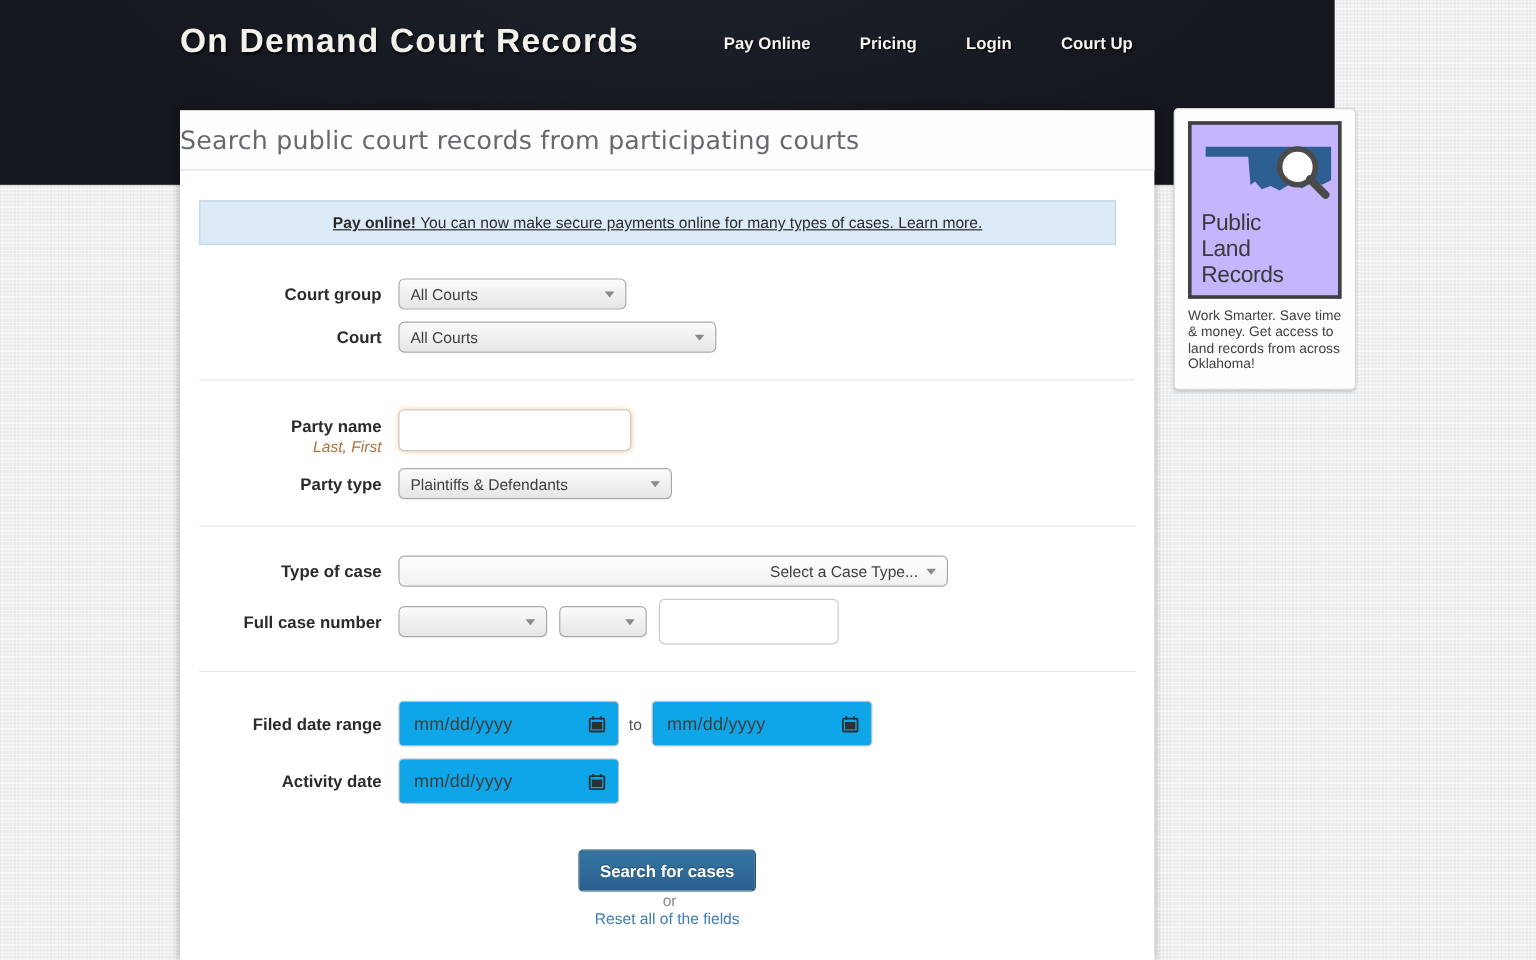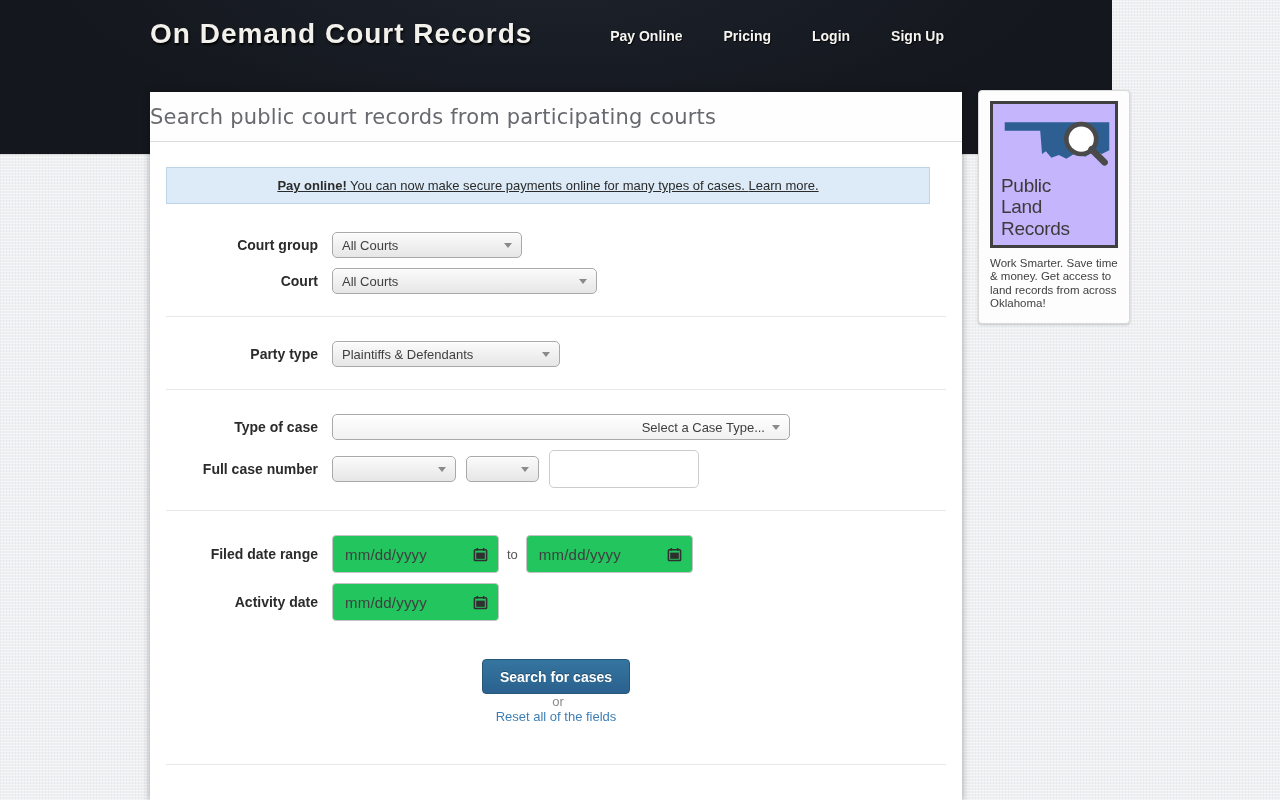--- a/index.html
+++ b/index.html
@@ -98,22 +98,22 @@
     padding:0 10px; outline:none;
   }
   .party-input {
     width:194px; height:35px; border-radius:4px;
     border:1px solid #e8973f; box-shadow:0 0 4px rgba(236,151,60,.45);
   }
   .fcn-input { width:150px; height:38px; border-radius:6px; }
 
   
   .date {
-    width:167px; height:38px; border:1px solid #c4c4c4; border-radius:4px;
-    background:#22c55e; display:flex; align-items:center;
+    width:184px; height:38px; border:1px solid #c4c4c4; border-radius:4px;
+    background:#0ea5e9; display:flex; align-items:center;
     padding:0 10px 0 12px; cursor:text;justify-content:flex-end;
   }
   .date .ph { font-size:15px; color:#3f3f3f; flex:1; letter-spacing:.2px; }
   .date svg { flex:none; cursor:pointer; }
   .to-sep { margin:0 8px; font-size:13px; color:#555; }
 
   .btn-row { margin-top:38px; display:flex; align-items:center;flex-direction:column; }
   .btn-spacer { width:196px; flex:none; }
   .search-btn {
     height:35px; padding:0 17px;
@@ -146,21 +146,21 @@
 </style>
 </head>
 <body>
 
 <div class="topband">
   <div class="brand">On Demand Court Records</div>
   <nav class="nav">
     <a>Pay Online</a>
     <a>Pricing</a>
     <a>Login</a>
-    <a>Sign Up</a>
+    <a>Court Up</a>
   </nav>
 </div>
 
 <div class="panel">
   <div class="panel-heading">Search public court records from participating courts</div>
 
   <div class="banner">
     <a><strong>Pay online!</strong><span> You can now make secure payments online for many types of cases. </span><span>Learn more.</span></a>
   </div>
 
@@ -175,20 +175,27 @@
   <div class="row">
     <div class="lbl">Court</div>
     <div class="select w-court">
       <span class="sel-text">All Courts</span>
       <span class="arrow"></span>
     </div>
   </div>
 
   <div class="divider"></div>
 
+  <div class="row" style="margin-top:0; align-items:flex-start;">
+    <div class="lbl" style="padding-top:6px;">
+      <div>Party name</div>
+      <div class="hint">Last, First</div>
+    </div>
+    <input class="text party-input" type="text" value="" style="">
+  </div>
 
   <div class="row">
     <div class="lbl">Party type</div>
     <div class="select w-partytype">
       <span class="sel-text">Plaintiffs &amp; Defendants</span>
       <span class="arrow"></span>
     </div>
   </div>
 
   <div class="divider"></div>

